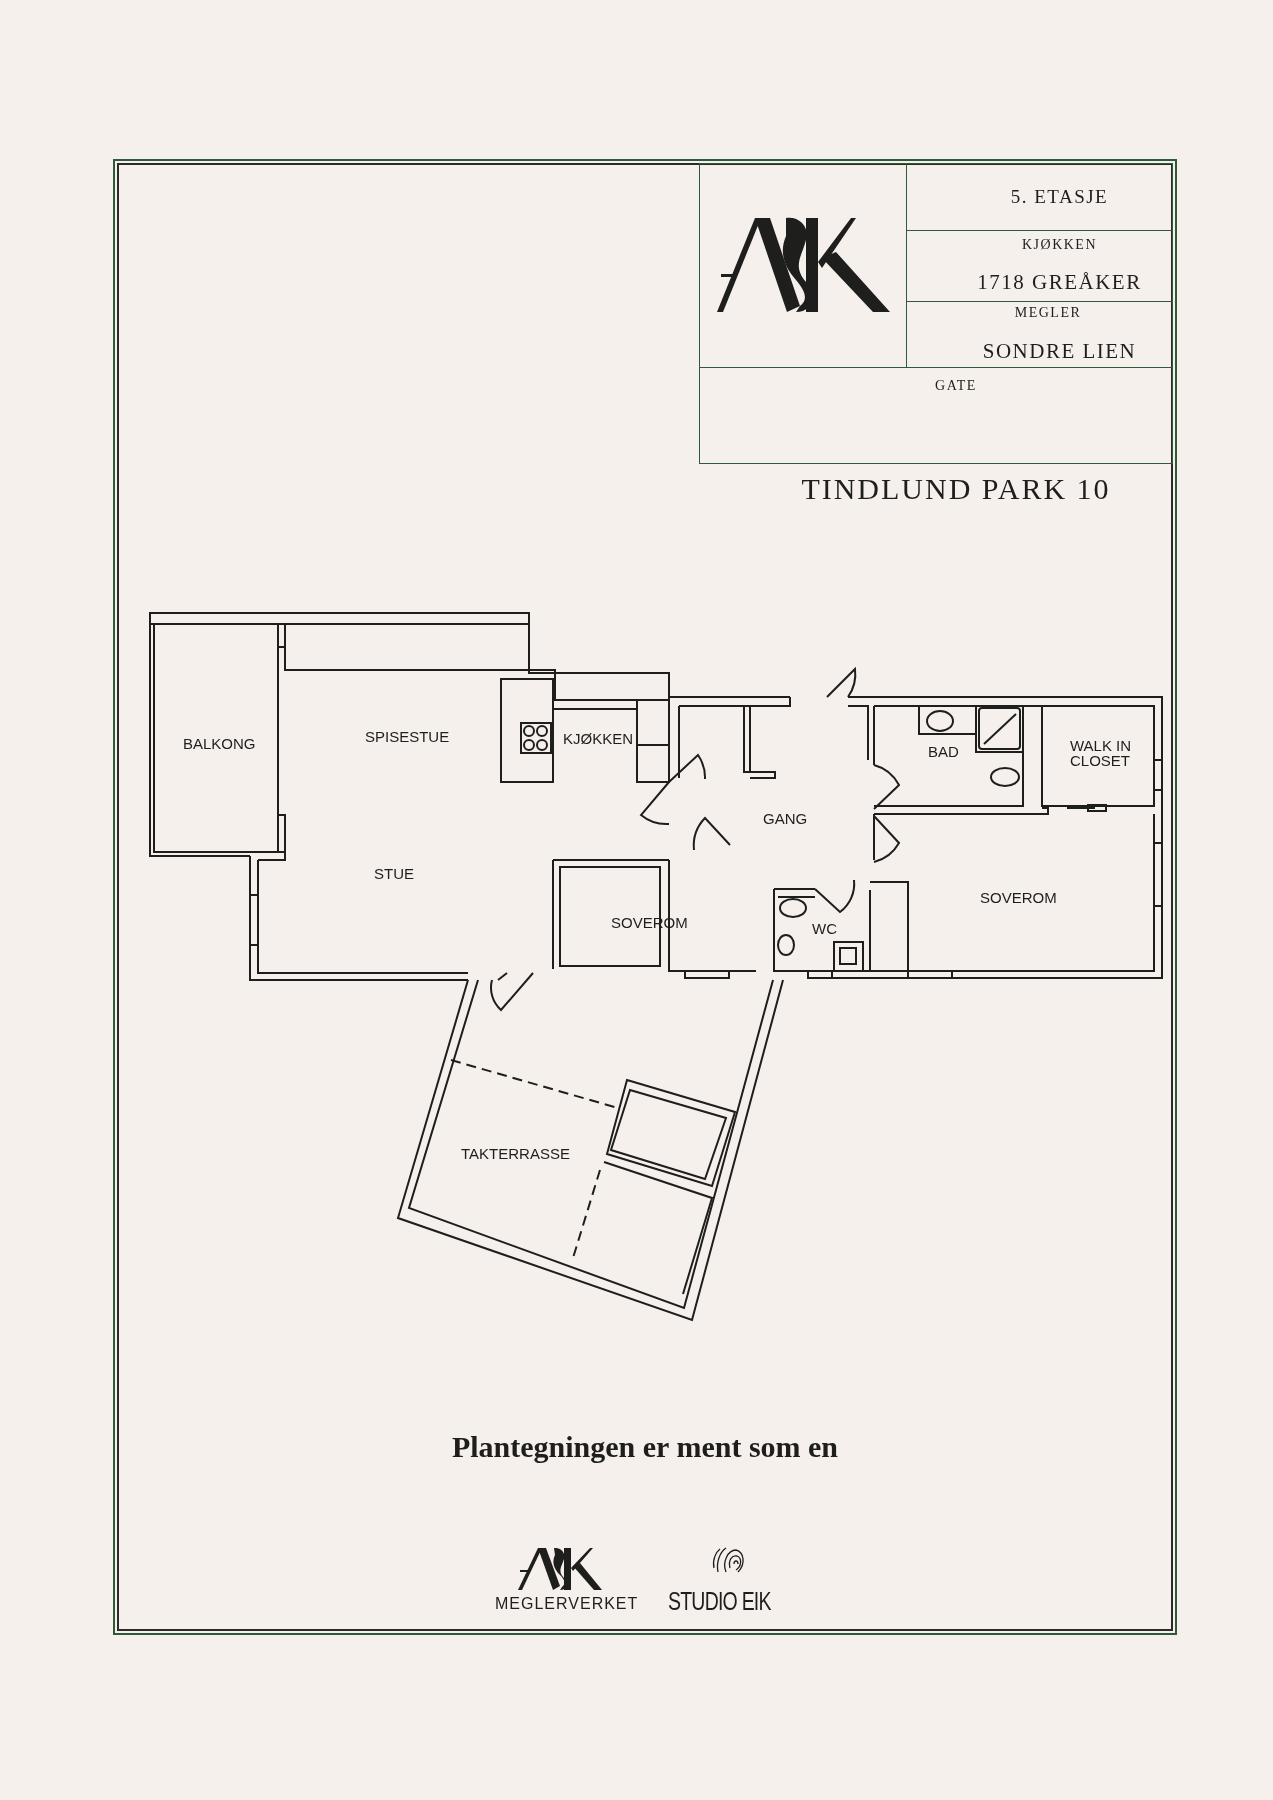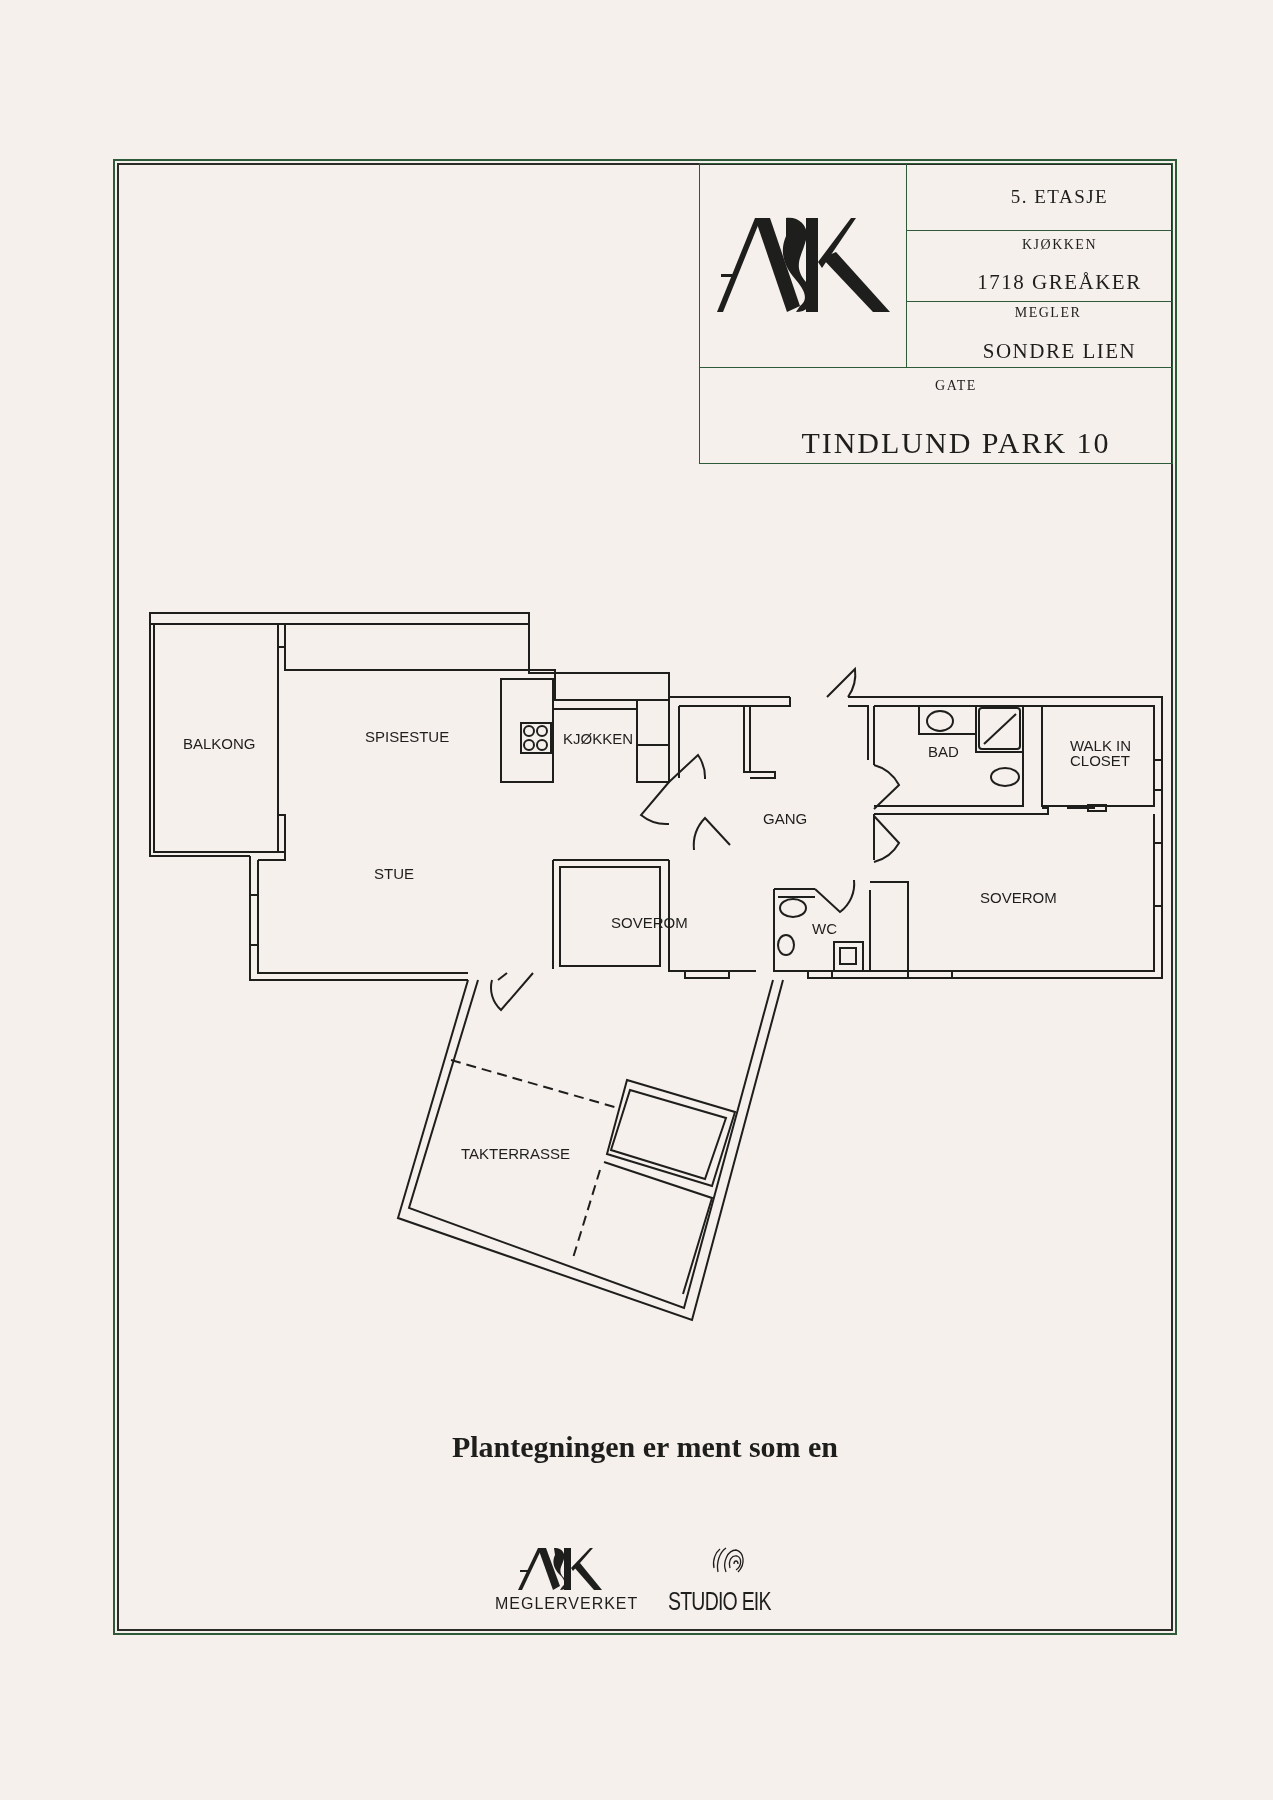--- a/index.html
+++ b/index.html
@@ -3,21 +3,21 @@
 <meta charset="utf-8">
 <style>
   html, body { margin:0; padding:0; }
   body { width:1273px; height:1800px; background:#f6f0ed; position:relative; overflow:hidden; font-family:"Liberation Serif", "DejaVu Serif", serif; color:#1e1e1c; }
   .frame-outer { position:absolute; left:113px; top:159px; width:1064px; height:1476px; border:2px solid #2f5a3a; box-sizing:border-box; }
   .frame-inner { position:absolute; left:117px; top:163px; width:1056px; height:1468px; border:2px solid #2b2b28; box-sizing:border-box; }
   .tb { position:absolute; border:1.5px solid #2f5a3a; box-sizing:border-box; }
   .tb-text { position:absolute; text-align:center; letter-spacing:1px;padding-left:20px; }
   .small-cap { font-size:14px; letter-spacing:1.5px; }
   .mid-cap { font-size:21px; letter-spacing:1.5px; }
-  .big-cap { font-size:30px; letter-spacing:2px; }
+  .big-cap { font-size:30px; letter-spacing:2px;margin-top:46px; }
   svg { position:absolute; left:0; top:0; }
   .room-label { font-family:"Liberation Sans", "DejaVu Sans", sans-serif; font-size:15px; fill:#1e1e1c; }
   .disclaimer { position:absolute; left:300px; width:690px; top:1432px; text-align:center; font-size:30px; line-height:30px;font-weight:bold; }
   .disclaimer div { white-space:nowrap; }
   .logo-sub { position:absolute; font-family:"Liberation Sans", "DejaVu Sans", sans-serif; font-size:16px; letter-spacing:1px; }
   .studio { position:absolute; font-family:"Liberation Sans", "DejaVu Sans", sans-serif; font-size:25px; letter-spacing:-1px; transform:scaleX(0.78); transform-origin:left; }
 </style>
 </head>
 <body>
 

